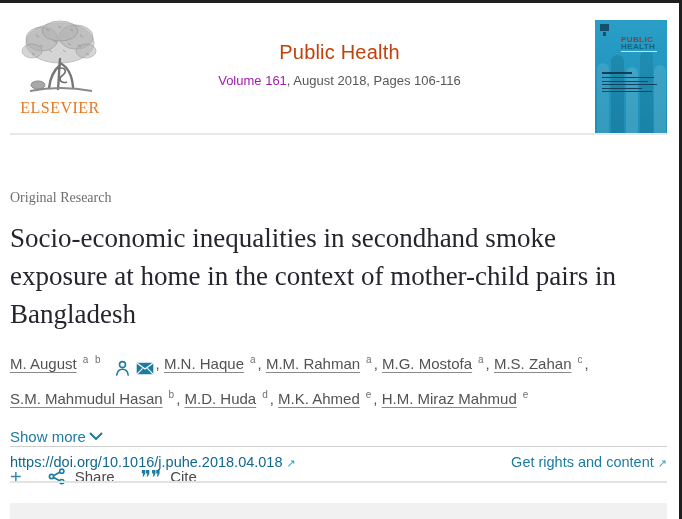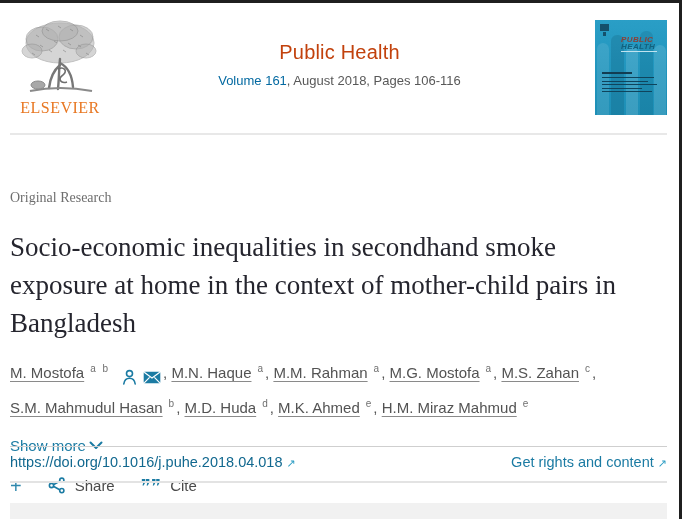--- a/index.html
+++ b/index.html
@@ -11,46 +11,46 @@
     overflow:hidden;
   }
   
   .header { position:relative; height:130px; }
   .logo-wrap { position:absolute; left:12px; top:14px; width:96px; height:104px; text-align:center; }
   .logo-tree { display:block; margin:0 auto; }
   .logo-text { font-family:"Liberation Serif", serif; font-size:16px; letter-spacing:.5px; color:#e87722; font-weight:400; margin-top:-2px; }
   .journal-block { position:absolute; left:0; right:0; top:38px; text-align:center; }
   .journal-title { font-size:20px; color:#c2410c; letter-spacing:.2px; cursor:pointer; }
   .journal-issue { margin-top:9px; font-size:13px; color:#585858; }
-  .journal-issue .vol-link { color:#0369a1; cursor:pointer; }
+  .journal-issue .vol-link { color:#a21caf; cursor:pointer; }
   .cover {
-    position:absolute; right:12px; top:17px; width:72px; height:95px;
+    position:absolute; right:12px; top:17px; width:72px; height:115px;
     background:linear-gradient(180deg,#2a9ec6 0%, #2195bd 55%, #1e8fb6 100%);
-    overflow:hidden; cursor:pointer;font-style:italic;
+    overflow:hidden; cursor:pointer;
   }
   .cover-mini-logo { position:absolute; left:5px; top:4px; width:9px; height:12px; }
   .cover-mini-logo div { background:#15506b; }
   .cover-title { position:absolute; left:26px; top:16px; line-height:7px; font-weight:bold; font-size:8px; letter-spacing:.4px; font-family:"Liberation Sans",sans-serif; }
   .cover-title .t1 { color:#8a4038; }
   .cover-title .t2 { color:#12617e; }
   .cover-rule { position:absolute; left:26px; top:31px; width:36px; height:1px; background:#bfe3ef; }
   .sil { position:absolute; bottom:0; border-radius:6px 6px 0 0; }
   .cover-lines { position:absolute; left:7px; top:52px; }
   .cover-lines div { height:1px; background:#0f445c; margin-bottom:2.5px; }
   .cover-lines .hd { height:2px; width:30px; background:#123d52; margin-bottom:3px; }
   
   .rule { position:absolute; left:10px; right:12px; height:2px; background:#e8e8e8; }
   .rule-1 { top:130px; }
   .rule-2 { top:443px; height:1px; background:#cfcfcf; }
   .rule-3 { top:478px; background:#e3e3e3; }
   
   .article { position:absolute; left:10px; right:12px; top:143px; }
   .category { font-family:"Liberation Serif", serif; font-size:14px; color:#6e6e6e;margin-top:44px; }
   .title {
-    margin-top:22px; font-family:"Liberation Serif", serif; font-weight:400;
+    margin-top:13px; font-family:"Liberation Serif", serif; font-weight:400;
     font-size:27px; line-height:38px; color:#25252e; max-width:620px;
   }
   .authors { margin-top:13px; font-size:15px; color:#535353; line-height:28px; max-width:600px; }
   .author { cursor:pointer; white-space:nowrap; }
   .author .a-name { text-decoration:underline; text-underline-offset:3px; text-decoration-color:#8a8a8a; }
   .author sup { font-size:10px; color:#6f6f6f; margin-left:6px; letter-spacing:2px; }
   .a-sep { color:#535353; }
   .a-icons { display:inline-block; vertical-align:-3px; margin:0 2px 0 6px; }
   .a-icons svg { margin-left:6px; vertical-align:middle; cursor:pointer; }
   .show-more { margin-top:15px; font-size:15px; color:#1b7ba3; display:inline-flex; align-items:center; gap:3px; cursor:pointer; }
@@ -138,21 +138,21 @@
       </div>
     </div>
   </div>
 
   <div class="rule rule-1"></div>
 
   <div class="article">
     <div class="category">Original Research</div>
     <h1 class="title">Socio-economic inequalities in secondhand smoke exposure at home in the context of mother-child pairs in Bangladesh</h1>
 
-    <div class="authors" id="authors"><span class="author"><span class="a-name">M. Mostofa</span><sup>a b</sup></span><span class="a-icons"><svg width="15" height="16" viewBox="0 0 15 16">
+    <div class="authors" id="authors"><span class="author"><span class="a-name">M. August</span><sup>a b</sup></span><span class="a-icons"><svg width="15" height="16" viewBox="0 0 15 16">
             <circle cx="7.5" cy="4.6" r="3" fill="none" stroke="#1b7ba3" stroke-width="1.6"></circle>
             <path d="M1.8 15 C2.4 10.8 4.6 9.2 7.5 9.2 C10.4 9.2 12.6 10.8 13.2 15" fill="none" stroke="#1b7ba3" stroke-width="1.6" stroke-linecap="round"></path>
           </svg><svg width="18" height="13" viewBox="0 0 18 13">
             <rect x="0.7" y="0.7" width="16.6" height="11.6" rx="1.2" fill="#1b7ba3"></rect>
             <path d="M1.2 1.2 L9 7 L16.8 1.2" fill="none" stroke="#ffffff" stroke-width="1.2"></path>
             <path d="M1.2 11.8 L6.6 6.4 M16.8 11.8 L11.4 6.4" fill="none" stroke="#ffffff" stroke-width="1.2"></path>
           </svg></span><span class="a-sep">, </span><span class="author"><span class="a-name">M.N. Haque</span><sup>a</sup></span><span class="a-sep">, </span><span class="author"><span class="a-name">M.M. Rahman</span><sup>a</sup></span><span class="a-sep">, </span><span class="author"><span class="a-name">M.G. Mostofa</span><sup>a</sup></span><span class="a-sep">, </span><span class="author"><span class="a-name">M.S. Zahan</span><sup>c</sup></span><span class="a-sep">, </span><span class="author"><span class="a-name">S.M. Mahmudul Hasan</span><sup>b</sup></span><span class="a-sep">, </span><span class="author"><span class="a-name">M.D. Huda</span><sup>d</sup></span><span class="a-sep">, </span><span class="author"><span class="a-name">M.K. Ahmed</span><sup>e</sup></span><span class="a-sep">, </span><span class="author"><span class="a-name">H.M. Miraz Mahmud</span><sup>e</sup></span></div>
 
     <div class="show-more">
       <span>Show more</span>

